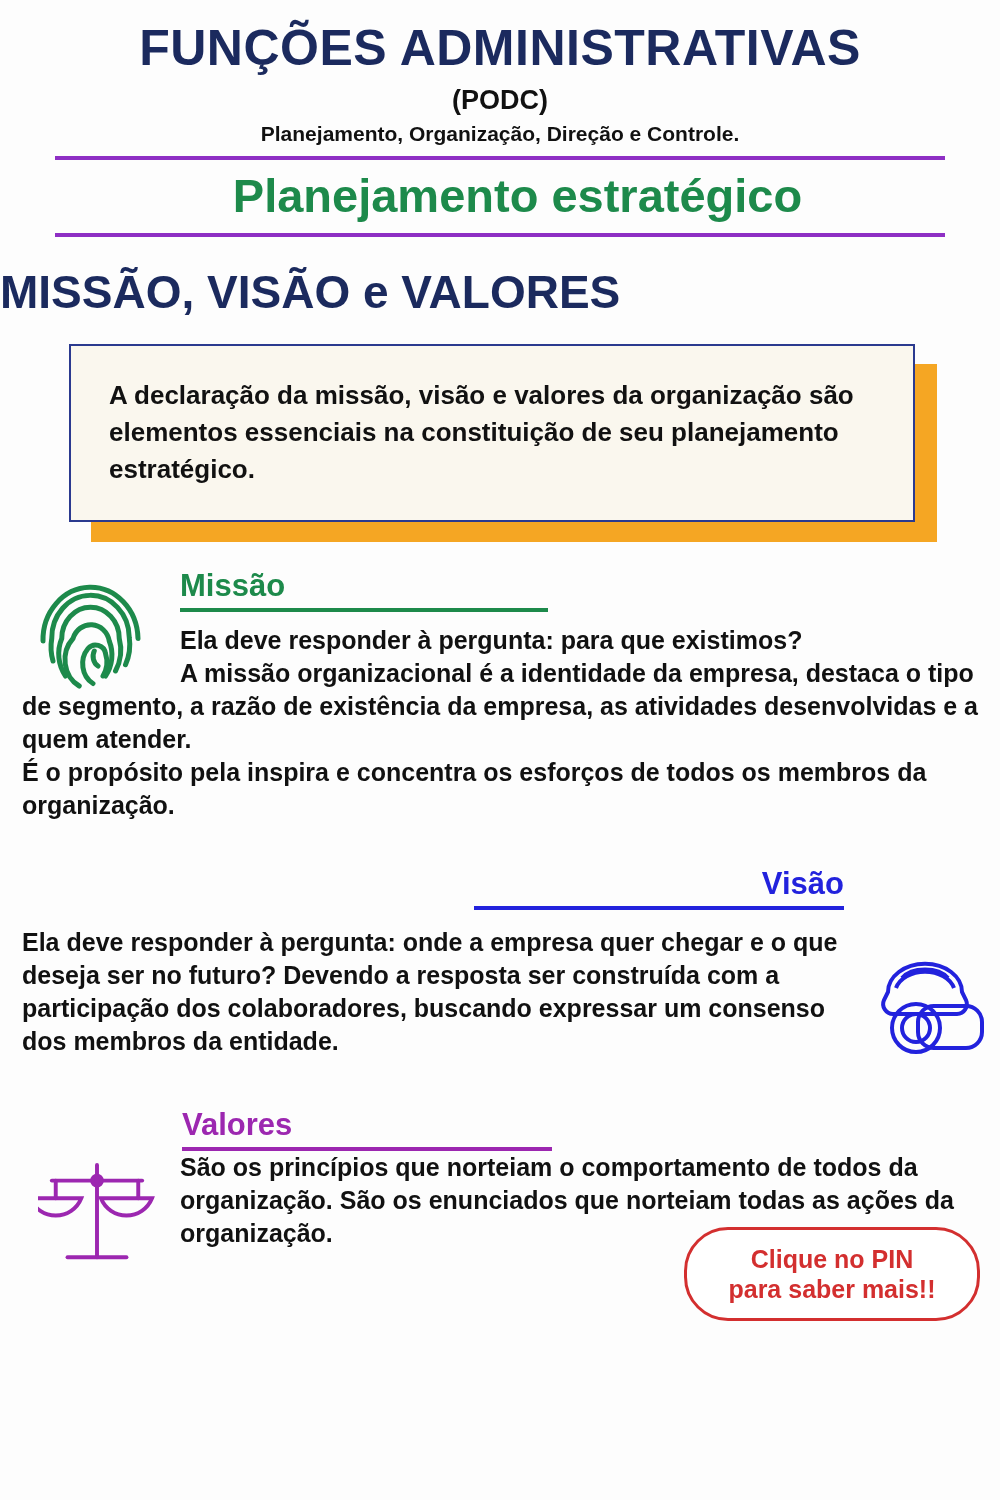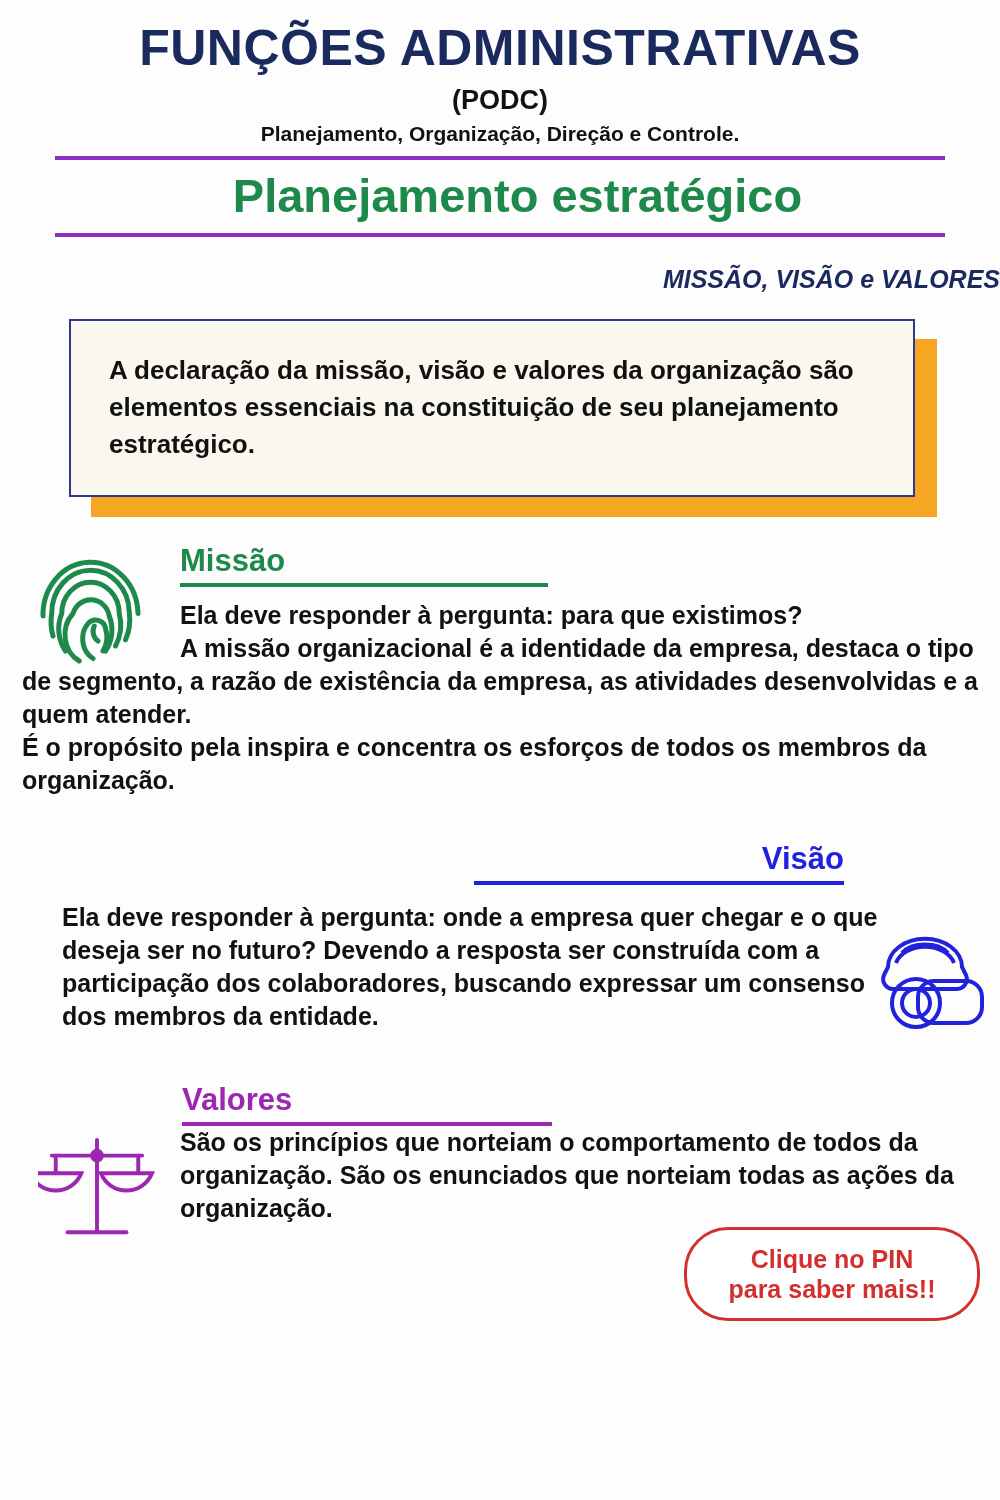--- a/index.html
+++ b/index.html
@@ -57,26 +57,25 @@
   .strategic-title {
     text-align: center;
     font-size: 47px;
     font-weight: bold;
     color: #1d8a4b;
     margin: 8px 0 8px 0;
     padding-left: 35px;
   }
 
   .section-heading {
-    text-align: right;
-    font-size: 25px;
+    text-align: left;
+    font-size: 46px;
     font-weight: bold;
     color: #1b2a5e;
     margin: 28px 0 0 0;
-    font-style: italic;
   }
 
   
   .callout-wrap {
     position: relative;
     margin: 25px auto 0 auto;
     width: 862px;
     height: 198px;
   }
   .callout-shadow {
@@ -168,21 +167,20 @@
   
   .visao-head {
     margin-left: 452px;
     width: 370px;
     text-align: right;
   }
   .visao-head .block-label { text-align: right; margin-top: 39px; }
   .visao-body {
     margin-top: 16px;
     width: 830px;
-    margin-left: 40px;
   }
   .camera-icon {
     position: absolute;
     right: 10px;
     top: 78px;
     width: 130px;
     height: 120px;
   }
 
   

